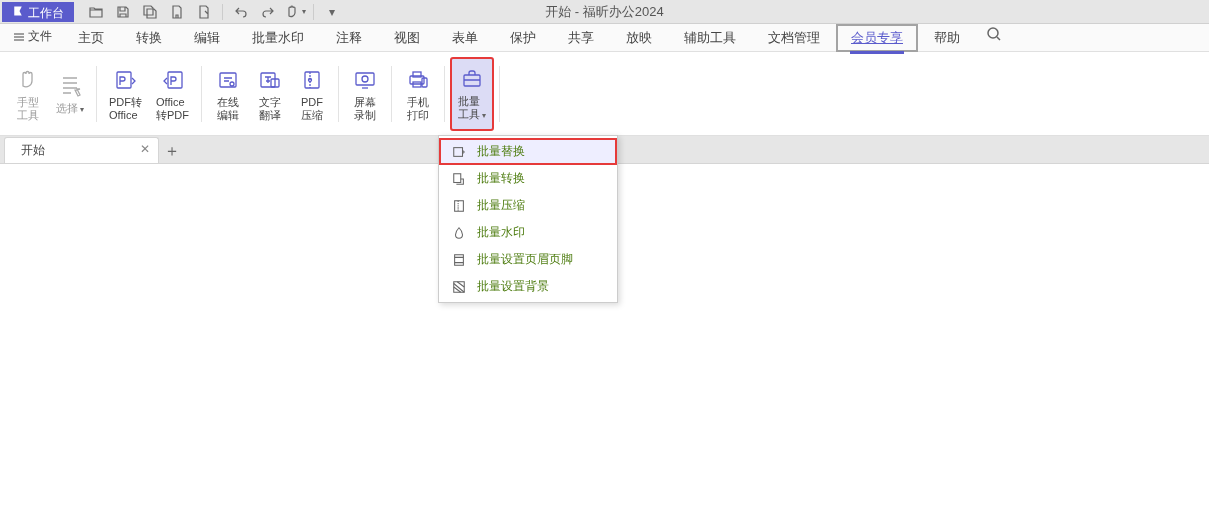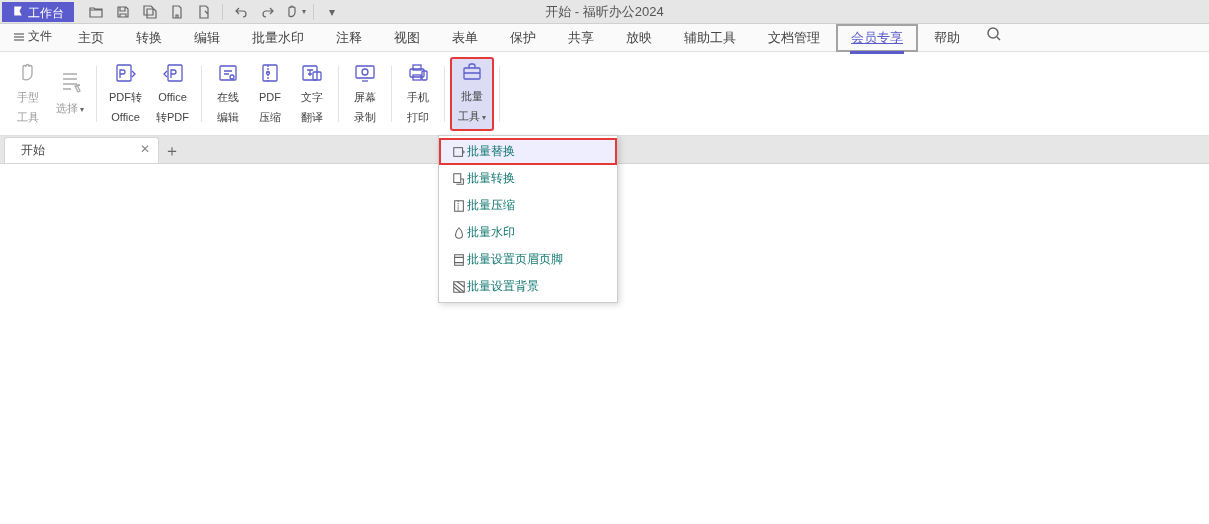--- a/index.html
+++ b/index.html
@@ -28,33 +28,33 @@
     
     
     .ribbon { height: 84px; background: #fff; display: flex; align-items: center; padding: 4px 8px; border-bottom: 1px solid #e0e0e0; gap: 2px; }
     .rb-btn { display: flex; flex-direction: column; align-items: center; justify-content: center; padding: 4px 6px; cursor: pointer; min-width: 40px; height: 72px; border-radius: 2px; }
     .rb-btn.selected { background: #dcdcf5; border: 1px solid #b8b8e8; }
     .rb-btn.redbox { outline: 2px solid #e63a3a; outline-offset: -1px; }
     .rb-icn { width: 28px; height: 28px; display: flex; align-items: center; justify-content: center; margin-bottom: 2px; }
     .rb-icn svg { width: 24px; height: 24px; stroke: #5a5bcc; fill: none; stroke-width: 1.3; }
     .rb-btn.disabled .rb-icn svg { stroke: #aaa; }
     .rb-btn.disabled .rb-lbl { color: #999; }
-    .rb-lbl { font-size: 11px; color: #444; line-height: 20px; text-align: center; white-space: pre-line; }
+    .rb-lbl { font-size: 11px; color: #444; line-height: 13px; white-space: pre-line; }
     .rb-sep { width: 1px; height: 56px; background: #e3e3e3; margin: 0 4px; }
     .rb-caret { font-size: 8px; margin-left: 2px; color: #666; }
     
     
     .tabstrip { height: 28px; background: #e6e6e6; display: flex; align-items: flex-end; padding: 0 4px; border-bottom: 1px solid #d5d5d5; }
     .doc-tab { background: #fff; border: 1px solid #d5d5d5; border-bottom: none; border-radius: 3px 3px 0 0; padding: 4px 26px 4px 16px; display: flex; align-items: flex-start; position: relative; font-size: 12px; color: #444; min-width: 155px; }
     .doc-tab .close-x { position: absolute; right: 8px; color: #888; cursor: pointer; font-size: 12px; }
     .tab-plus { width: 26px; height: 24px; display: flex; align-items: center; justify-content: center; cursor: pointer; color: #666; font-size: 16px; }
     
     
     .dropdown { position: absolute; top: 135px; left: 438px; width: 180px; background: #fff; border: 1px solid #ccc; box-shadow: 2px 2px 6px rgba(0,0,0,0.15); z-index: 100; padding: 2px 0; }
-    .dd-item { display: flex; align-items: center; padding: 5px 12px; cursor: pointer; font-size: 12px; color: #0f766e; }
+    .dd-item { display: flex; align-items: center; padding: 5px 12px; cursor: pointer; gap: 10px; font-size: 12px; color: #4d7c0f; }
     .dd-item.selected { background: #eef; }
     .dd-item.redbox { outline: 2px solid #e63a3a; outline-offset: -2px; }
     .dd-icn { width: 16px; height: 16px; display: flex; align-items: center; justify-content: center; }
     .dd-icn svg { width: 14px; height: 14px; stroke: #666; fill: none; stroke-width: 1.2; }
   </style>
 </head>
 <body>
 
 <div class="titlebar">
   <div class="workspace-btn">
@@ -193,38 +193,38 @@
           <path d="M8 10h8M8 13h5"></path>
           <circle cx="16" cy="16" r="2"></circle>
         </svg>
       </div>
     <div class="rb-lbl">在线
 编辑</div>
   </div>
   <div class="rb-btn">
     <div class="rb-icn">
         <svg viewBox="0 0 24 24">
+          <rect x="3" y="5" width="14" height="14" rx="1"></rect>
+          <path d="M7 9h6M10 9v6M8 13h4"></path>
+          <rect x="13" y="11" width="8" height="8" rx="1"></rect>
+        </svg>
+      </div>
+    <div class="rb-lbl">文字
+翻译</div>
+  </div>
+  <div class="rb-btn">
+    <div class="rb-icn">
+        <svg viewBox="0 0 24 24">
           <rect x="5" y="4" width="14" height="16" rx="1"></rect>
           <path d="M10 4v16" stroke-dasharray="2 1"></path>
           <circle cx="10" cy="12" r="1.5"></circle>
         </svg>
       </div>
     <div class="rb-lbl">PDF
 压缩</div>
-  </div>
-  <div class="rb-btn">
-    <div class="rb-icn">
-        <svg viewBox="0 0 24 24">
-          <rect x="3" y="5" width="14" height="14" rx="1"></rect>
-          <path d="M7 9h6M10 9v6M8 13h4"></path>
-          <rect x="13" y="11" width="8" height="8" rx="1"></rect>
-        </svg>
-      </div>
-    <div class="rb-lbl">文字
-翻译</div>
   </div>
   <div class="rb-sep"></div>
   <div class="rb-btn">
     <div class="rb-icn">
         <svg viewBox="0 0 24 24">
           <rect x="3" y="5" width="18" height="12" rx="1"></rect>
           <circle cx="12" cy="11" r="3"></circle>
           <path d="M9 20h6"></path>
         </svg>
       </div>

